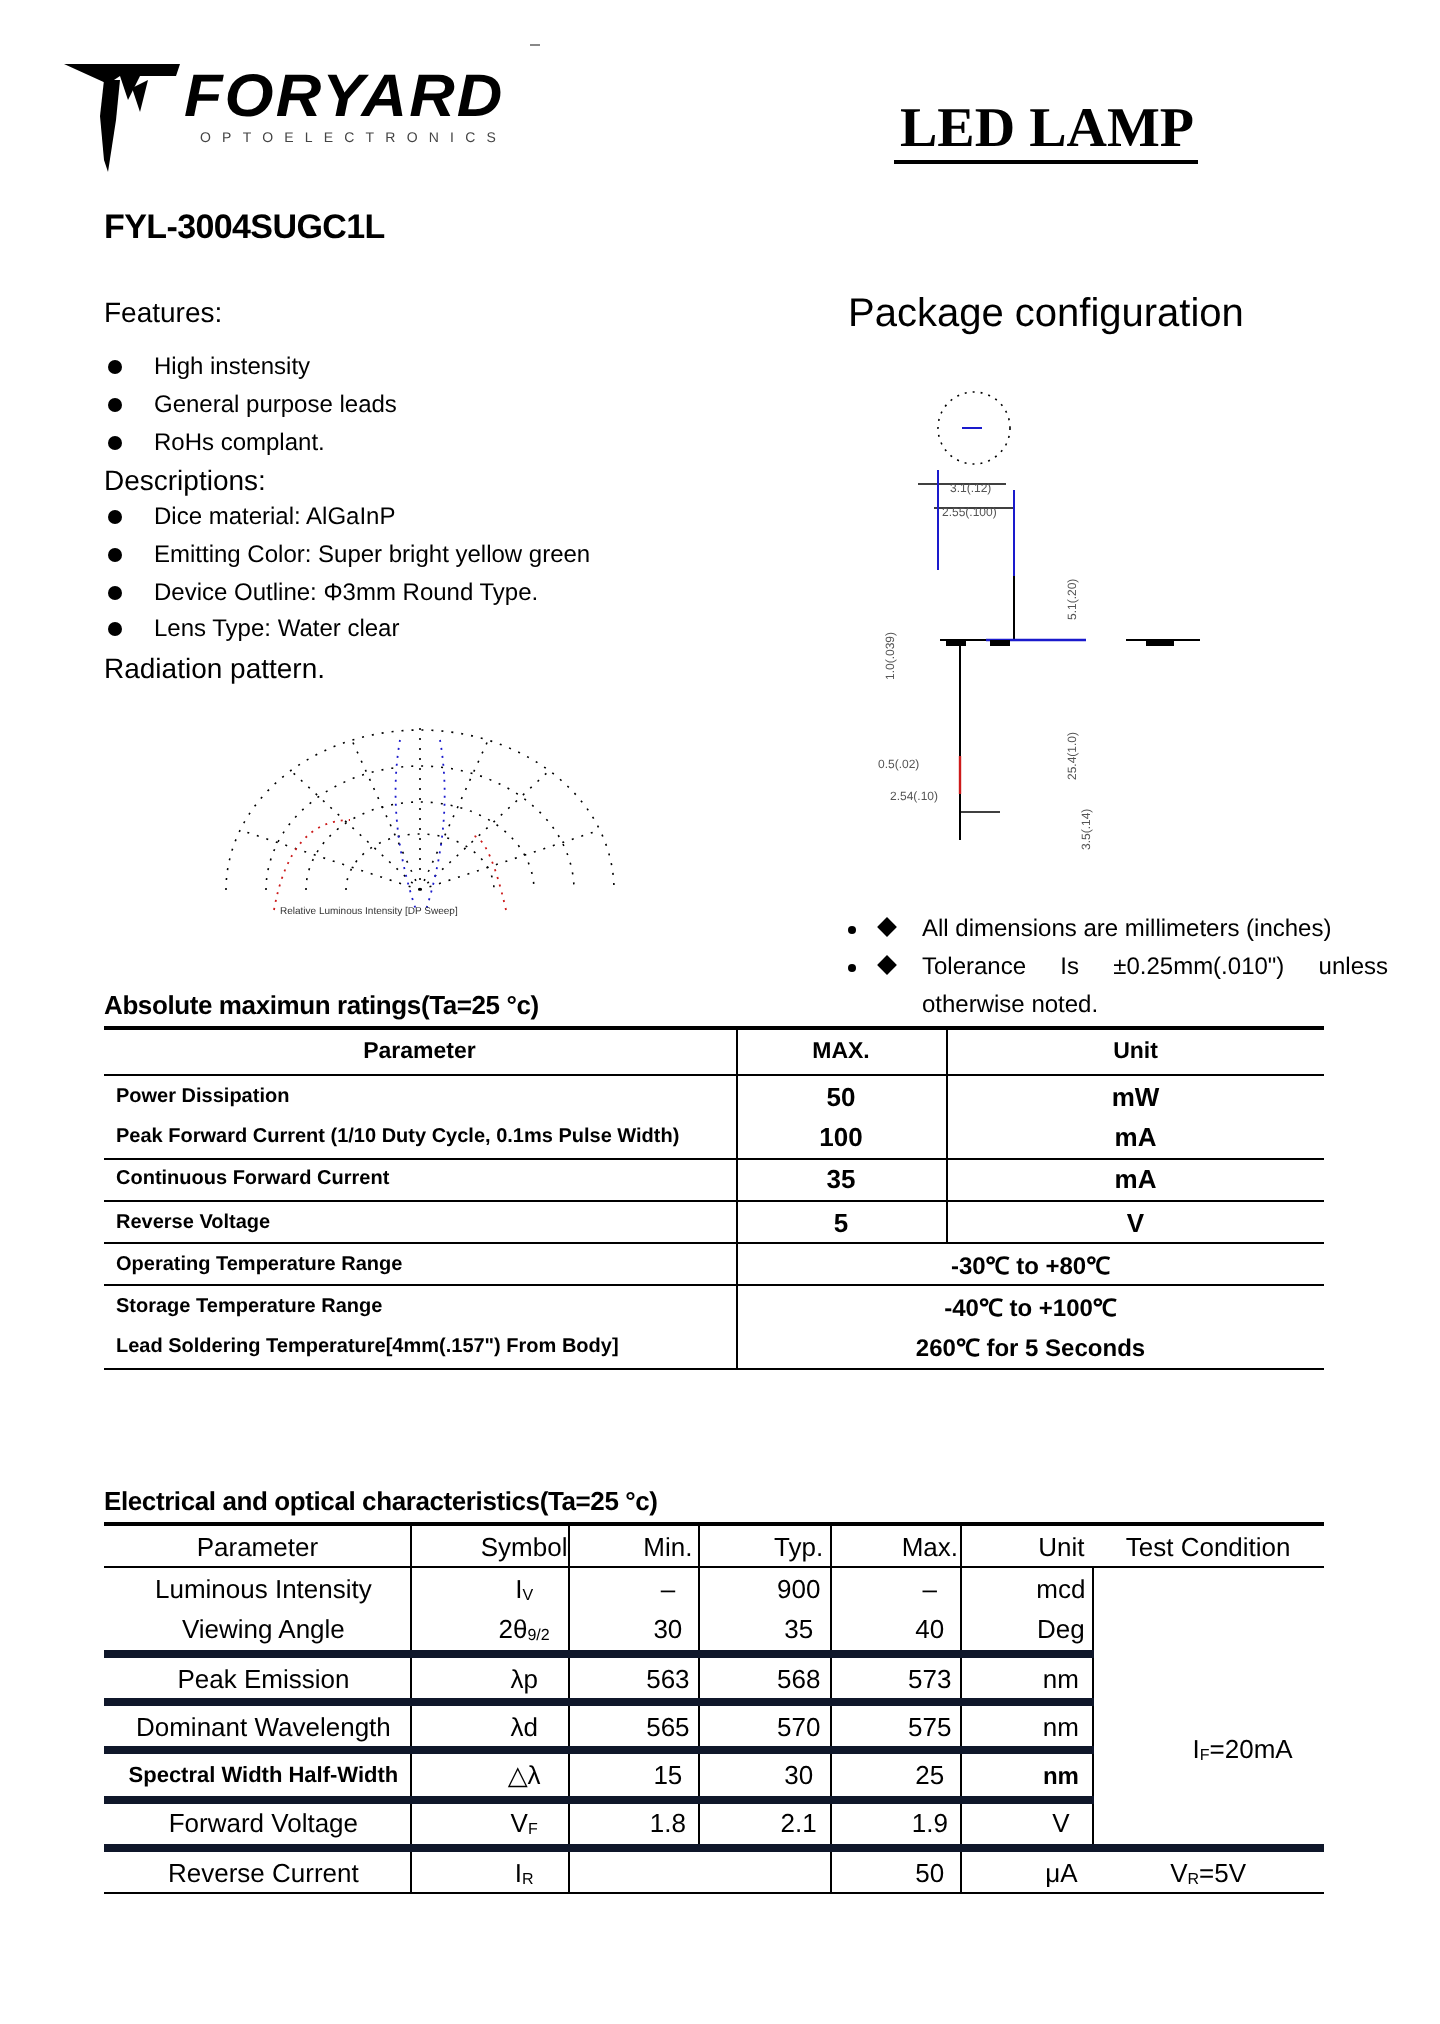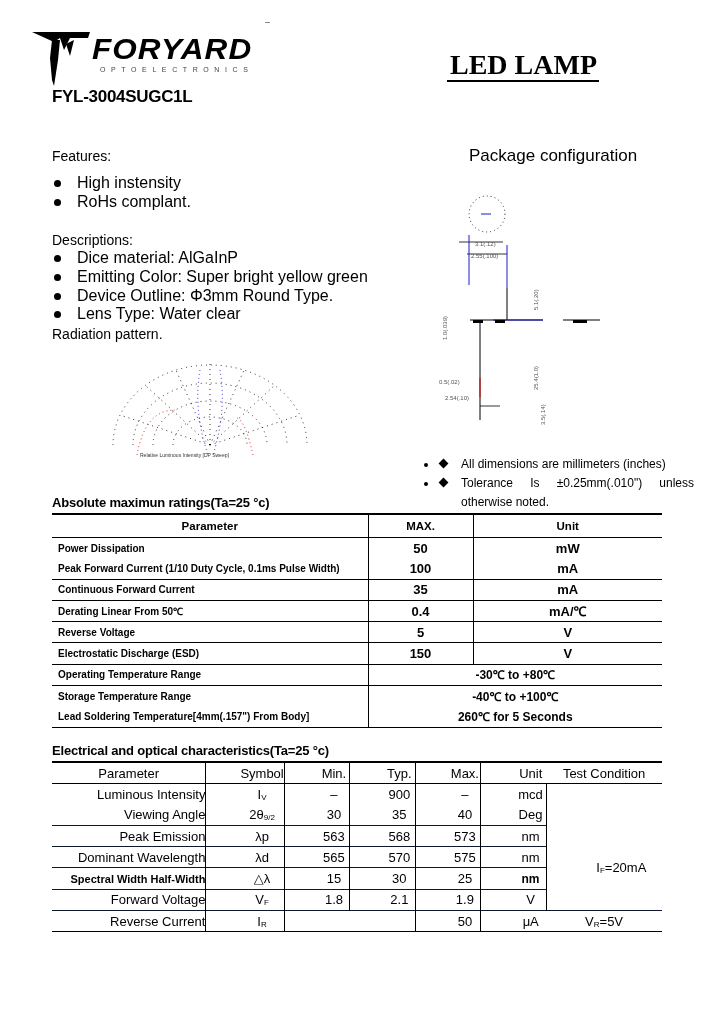--- a/index.html
+++ b/index.html
@@ -4,44 +4,44 @@
 <style>
   html, body { margin:0; padding:0; background:#fff; }
   body { width:720px; height:1012px; position:relative; overflow:hidden;
          font-family:"Liberation Sans", sans-serif; color:#000; }
   .abs { position:absolute; }
   .logo-word { left:92px; top:32px; font-size:30px; font-weight:bold; font-style:italic; letter-spacing:1px; transform:scaleX(1.05); transform-origin:left; }
   .logo-sub { left:100px; top:66px; font-size:7px; letter-spacing:5.6px; color:#444; }
   .page-dash { left:265px; top:22px; width:5px; height:1px; background:#888; }
   .title { left:450px; top:50px; font-family:"Liberation Serif", serif; font-weight:bold; font-size:28px; line-height:30px; }
   .title-line { left:447px; top:80px; width:152px; height:2px; background:#000; }
-  .part { left:52px; top:87px; font-size:17px; font-weight:bold; letter-spacing:-0.3px; }
+  .part { left:52px; top:104px; font-size:17px; font-weight:bold; letter-spacing:-0.3px; }
   .sect { font-size:14px; }
-  .pkg-title { left:469px; top:146px; font-size:17px; }
+  .pkg-title { left:424px; top:146px; font-size:20px; }
   ul.bul { list-style:none; margin:0; padding:0; }
-  ul.bul li { position:relative; font-size:16px; height:18.8px; line-height:18.8px; padding-left:25px; }
+  ul.bul li { position:relative; font-size:12px; height:18.8px; line-height:18.8px; padding-left:25px; }
   ul.bul li::before { content:""; position:absolute; left:2px; top:6px; width:7px; height:7px; border-radius:50%; background:#000; }
   ul.dia li { position:relative; font-size:12px; line-height:19px; padding-left:23px; }
   ul.dia li::before { content:""; position:absolute; left:2px; top:5px; width:7px; height:7px; background:#000; transform:rotate(45deg); }
   .justify { text-align:justify; text-align-last:left; }
   .tbl-title { font-size:13px; font-weight:bold; letter-spacing:-0.2px; }
   table { border-collapse:collapse; position:absolute; }
   table.t1 { left:52px; top:513px; width:610px; font-size:10px; }
   table.t1 td, table.t1 th { padding:0 6px; height:20.3px;font-weight:bold; }
   table.t1 th { font-size:11.5px; font-weight:bold; text-align:center; border-top:2px solid #000; border-bottom:1px solid #000; height:22px; }
   table.t1 .c { text-align:center; font-size:13px; }
   table.t1 .v { border-left:1px solid #000; }
   table.t1 .bt td { border-top:1px solid #000;margin-left:44px; }
   table.t1 tr.last td { border-bottom:1px solid #000; }
   table.t2 { left:52px; top:761px; width:610px; font-size:13px; }
   table.t2 td, table.t2 th { padding:0; height:20.3px; text-align:center; }
   table.t2 th { font-weight:normal; border-top:2px solid #000; border-bottom:1px solid #000; }
-  table.t2 td.p { text-align:right; padding-left:6px; }
+  table.t2 td.p { text-align:center; padding-left:6px; }
   table.t2 .v { border-left:1px solid #000;padding-left:34px; }
-  table.t2 .bt td { border-top:1px solid #0f172a; }
+  table.t2 .bt td { border-top:4px solid #0f172a; }
   table.t2 tr.last td { border-bottom:1px solid #000; }
   sub.s { font-size:8px; vertical-align:-1px; }
 </style>
 </head>
 <body>
 
 <svg class="abs" style="left:30px;top:30px" width="62" height="58" viewBox="0 0 62 58">
   <path d="M2 2 L60 2 L58 8 L40 8 L34 20 L30 8 L24 12 Z" fill="#000"></path>
   <path d="M22 10 L30 10 L28 30 L24 56 L22 50 L20 28 Z" fill="#000"></path>
   <path d="M36 14 L44 10 L40 26 L38 20 Z" fill="#000"></path>
@@ -51,20 +51,21 @@
 <div class="abs page-dash"></div>
 
 <div class="abs title">LED LAMP</div>
 <div class="abs title-line"></div>
 
 <div class="abs part">FYL-3004SUGC1L</div>
 
 <div class="abs sect" style="left:52px;top:148px">Features:</div>
 <ul class="abs bul" style="left:52px;top:174px;width:300px">
   <li>High instensity</li>
+  <li>General purpose leads</li>
   <li>RoHs complant.</li>
 </ul>
 <div class="abs sect" style="left:52px;top:232px">Descriptions:</div>
 <ul class="abs bul" style="left:52px;top:249px;width:320px">
   <li>Dice material: AlGaInP</li>
   <li>Emitting Color: Super bright yellow green</li>
   <li>Device Outline: Φ3mm Round Type.</li>
   <li>Lens Type: Water clear</li>
 </ul>
 <div class="abs sect" style="left:52px;top:326px">Radiation pattern.</div>
@@ -150,32 +151,22 @@
     <td>Peak Forward Current (1/10 Duty Cycle, 0.1ms Pulse Width)</td>
     <td class="c v">100</td>
     <td class="c v">mA</td>
   </tr>
   <tr class="bt">
     <td>Continuous Forward Current</td>
     <td class="c v">35</td>
     <td class="c v">mA</td>
   </tr>
   <tr class="bt">
-    <td>Derating Linear From 50℃</td>
-    <td class="c v">0.4</td>
-    <td class="c v">mA/℃</td>
-  </tr>
-  <tr class="bt">
     <td>Reverse Voltage</td>
     <td class="c v">5</td>
-    <td class="c v">V</td>
-  </tr>
-  <tr class="bt">
-    <td>Electrostatic Discharge (ESD)</td>
-    <td class="c v">150</td>
     <td class="c v">V</td>
   </tr>
   <tr class="bt">
     <td>Operating Temperature Range</td>
     <td class="c v" colspan="2" style="font-size:12px">-30℃ to +80℃</td>
   </tr>
   <tr class="bt">
     <td>Storage Temperature Range</td>
     <td class="c v" colspan="2" style="font-size:12px">-40℃ to +100℃</td>
   </tr>

